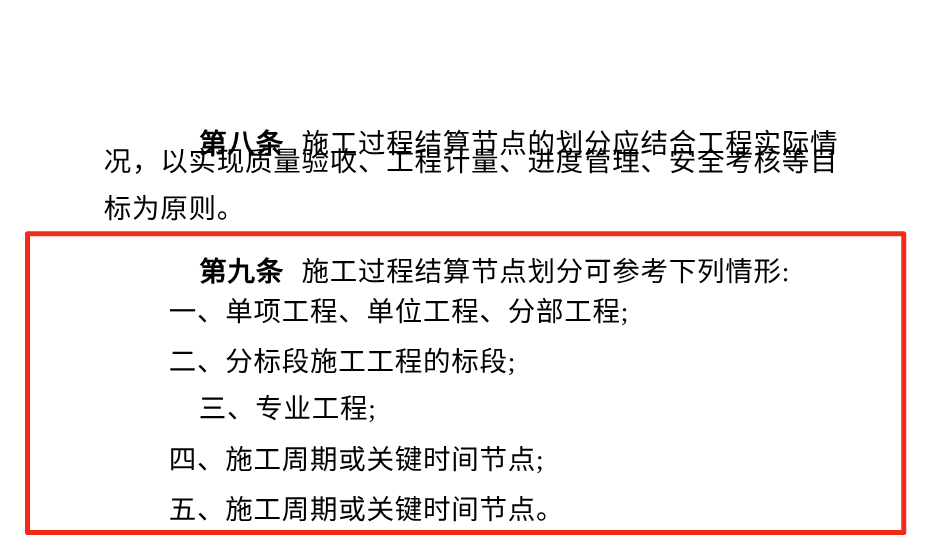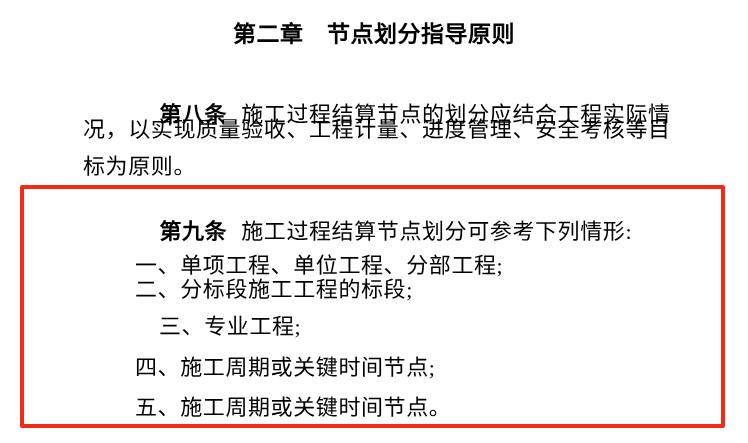--- a/index.html
+++ b/index.html
@@ -36,43 +36,42 @@
   .indent { left: 135px; }
   .cont   { left: 83px; }
   .article-label {
     font-family: "Liberation Sans", "DejaVu Sans", sans-serif;
     font-weight: 700;
     margin-right: 14px;
   }
   .l-a8-1 { top: 77px; }
   .l-a8-2 { top: 117px; }
   .l-a8-3 { top: 154px; }
-  .l-a9   { top: 194px; text-align: center; }
-  .l-i1   { top: 237px; margin-top: 16px; }
+  .l-a9   { top: 180px; text-align: center; }
+  .l-i1   { top: 237px; }
   .l-i2   { top: 277px; }
   .l-i3   { top: 314px; margin-left: 24px; }
   .l-i4   { top: 355px; }
   .l-i5   { top: 395px; }
   .highlight-box {
     position: absolute;
     left: 20px; top: 185px;
     width: 705px; height: 243px;
     box-sizing: border-box;
     border: 4px solid var(--hl, #f42a18);
     border-radius: 2px;
     background: transparent;
     pointer-events: none;
   }
 </style>
 </head>
 <body style="background: rgb(255, 255, 255); color: rgb(0, 0, 0);">
 
 <div class="page">
 
-  <div class="doc-title">第二章　节点划分指导原则</div>
 
   <div class="line indent l-a8-1">
     <span class="article-label">第八条</span><span>施工过程结算节点的划分应结合工程实际情</span>
   </div>
   <div class="line cont l-a8-3">标为原则。</div>
   <div class="line cont l-a8-2">况，以实现质量验收、工程计量、进度管理、安全考核等目</div>
 
   <div class="highlight-box"></div>
 
   <div class="line indent l-a9">

